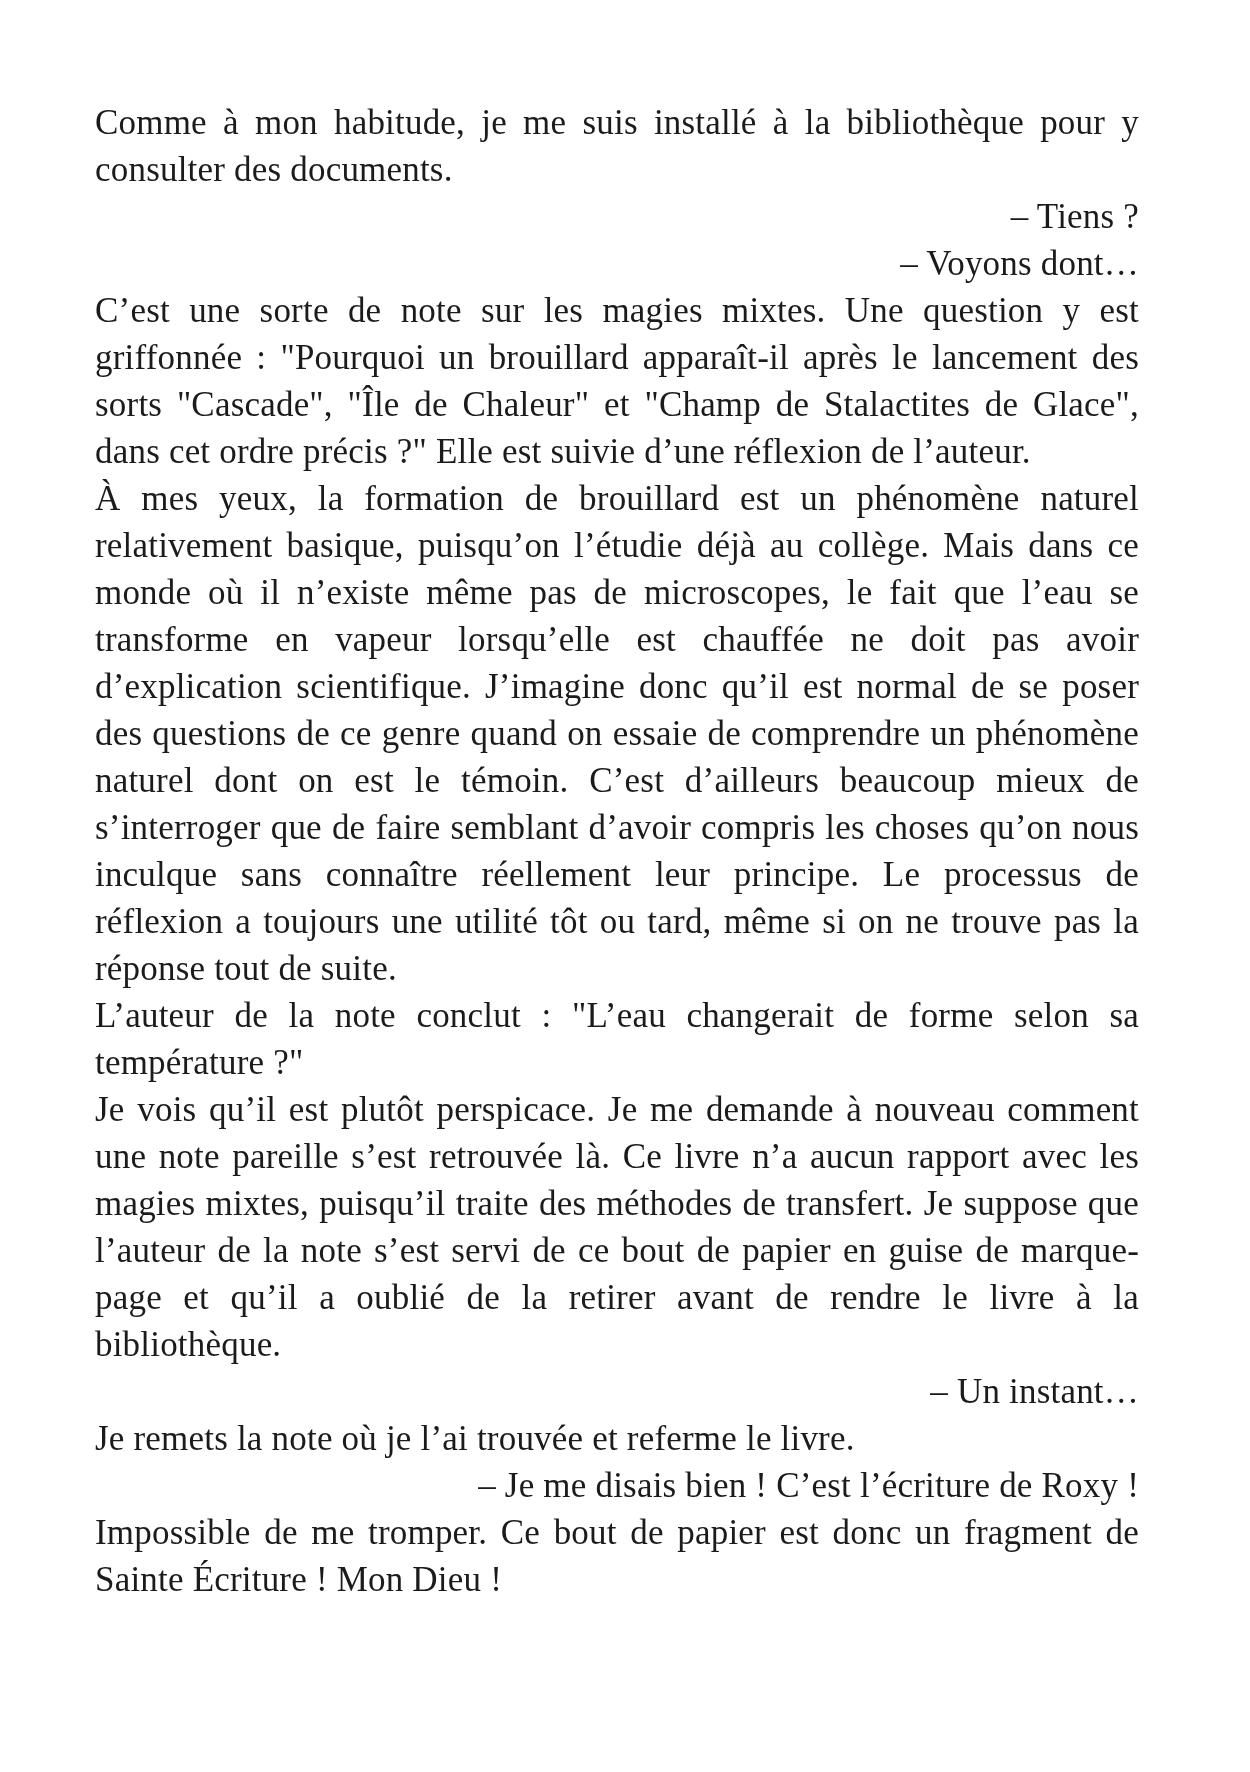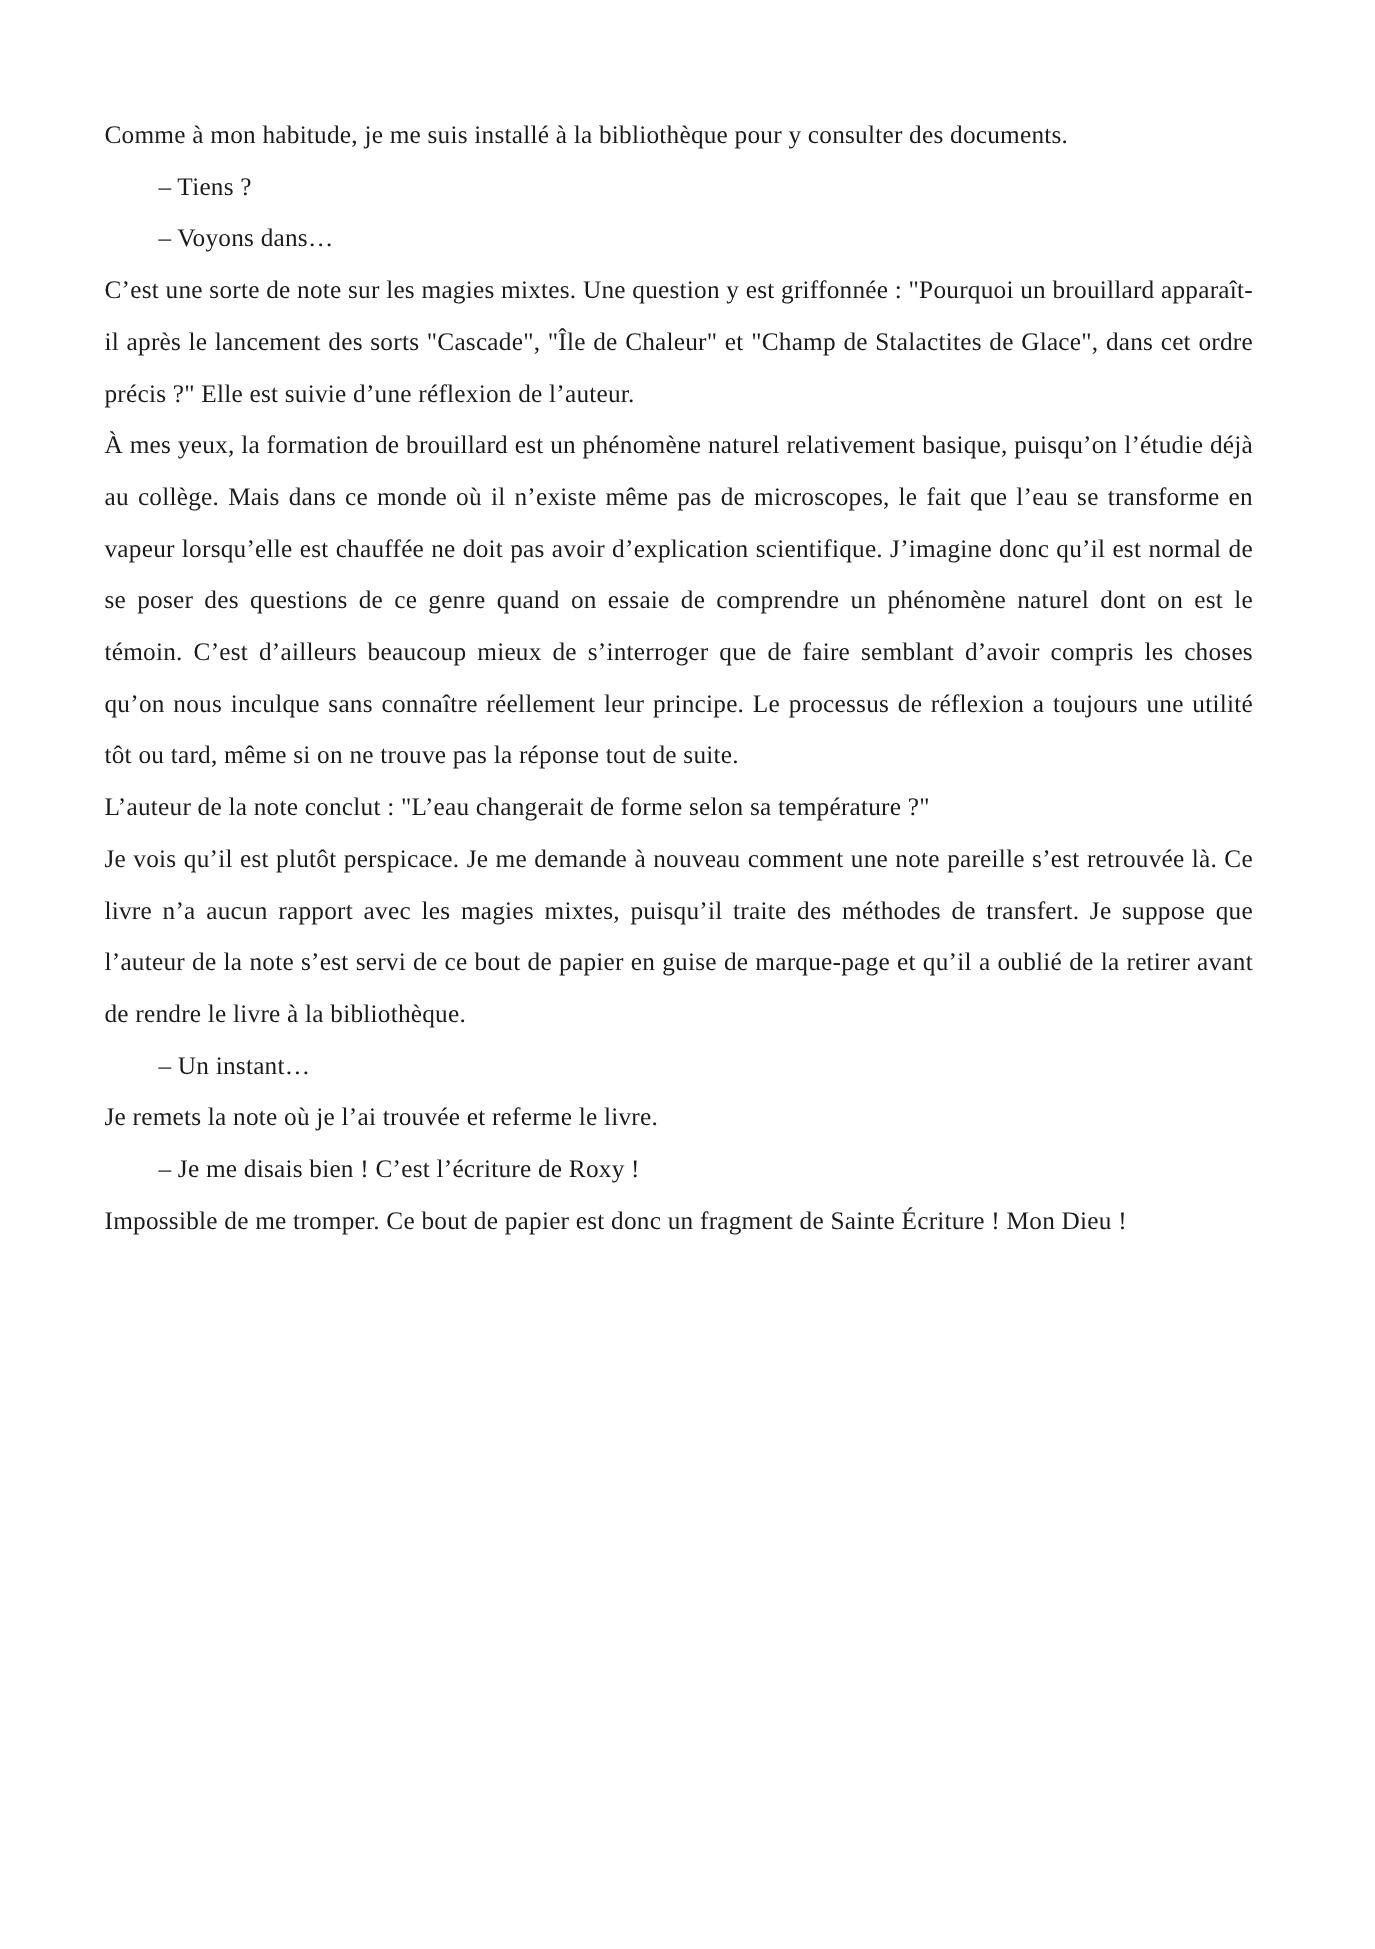--- a/index.html
+++ b/index.html
@@ -11,42 +11,42 @@
     height: 1772px;
     background: #ffffff;
     overflow: hidden;
   }
   .book-page {
     box-sizing: border-box;
     width: 1250px;
     height: 1772px;
     padding: 99px 111px 0 95px;
     font-family: "Liberation Serif", "DejaVu Serif", serif;
-    font-size: 23px;
+    font-size: 35px;
     line-height: 47px;
     letter-spacing: 0.2px;
   }
   p.para {
     margin: 0;
     text-align: justify;
     text-justify: inter-word;
     hyphens: none;
   }
   p.para.dialogue {
-    text-align: left;
+    text-align: right;
     text-indent: 49px;
   }
 </style>
 </head>
 <body style="background: rgb(255, 255, 255);">
 
 <main class="book-page" style="color: rgb(27, 27, 27);">
     <p class="para">Comme à mon habitude, je me suis installé à la bibliothèque pour y consulter des documents.</p>
     <p class="para dialogue">– Tiens&nbsp;?</p>
-    <p class="para dialogue">– Voyons dans…</p>
+    <p class="para dialogue">– Voyons dont…</p>
     <p class="para">C’est une sorte de note sur les magies mixtes. Une question y est griffonnée&nbsp;: "Pourquoi un brouillard apparaît-il après le lancement des sorts "Cascade", "Île de Chaleur" et "Champ de Stalactites de Glace", dans cet ordre précis&nbsp;?" Elle est suivie d’une réflexion de l’auteur.</p>
     <p class="para">À mes yeux, la formation de brouillard est un phénomène naturel relativement basique, puisqu’on l’étudie déjà au collège. Mais dans ce monde où il n’existe même pas de microscopes, le fait que l’eau se transforme en vapeur lorsqu’elle est chauffée ne doit pas avoir d’explication scientifique. J’imagine donc qu’il est normal de se poser des questions de ce genre quand on essaie de comprendre un phénomène naturel dont on est le témoin. C’est d’ailleurs beaucoup mieux de s’interroger que de faire semblant d’avoir compris les choses qu’on nous inculque sans connaître réellement leur principe. Le processus de réflexion a toujours une utilité tôt ou tard, même si on ne trouve pas la réponse tout de suite.</p>
     <p class="para">L’auteur de la note conclut&nbsp;: "L’eau changerait de forme selon sa température&nbsp;?"</p>
     <p class="para">Je vois qu’il est plutôt perspicace. Je me demande à nouveau comment une note pareille s’est retrouvée là. Ce livre n’a aucun rapport avec les magies mixtes, puisqu’il traite des méthodes de transfert. Je suppose que l’auteur de la note s’est servi de ce bout de papier en guise de marque-page et qu’il a oublié de la retirer avant de rendre le livre à la bibliothèque.</p>
     <p class="para dialogue">– Un instant…</p>
     <p class="para">Je remets la note où je l’ai trouvée et referme le livre.</p>
     <p class="para dialogue">– Je me disais bien&nbsp;! C’est l’écriture de Roxy&nbsp;!</p>
     <p class="para">Impossible de me tromper. Ce bout de papier est donc un fragment de Sainte Écriture&nbsp;! Mon Dieu&nbsp;!</p>
   </main>
 

